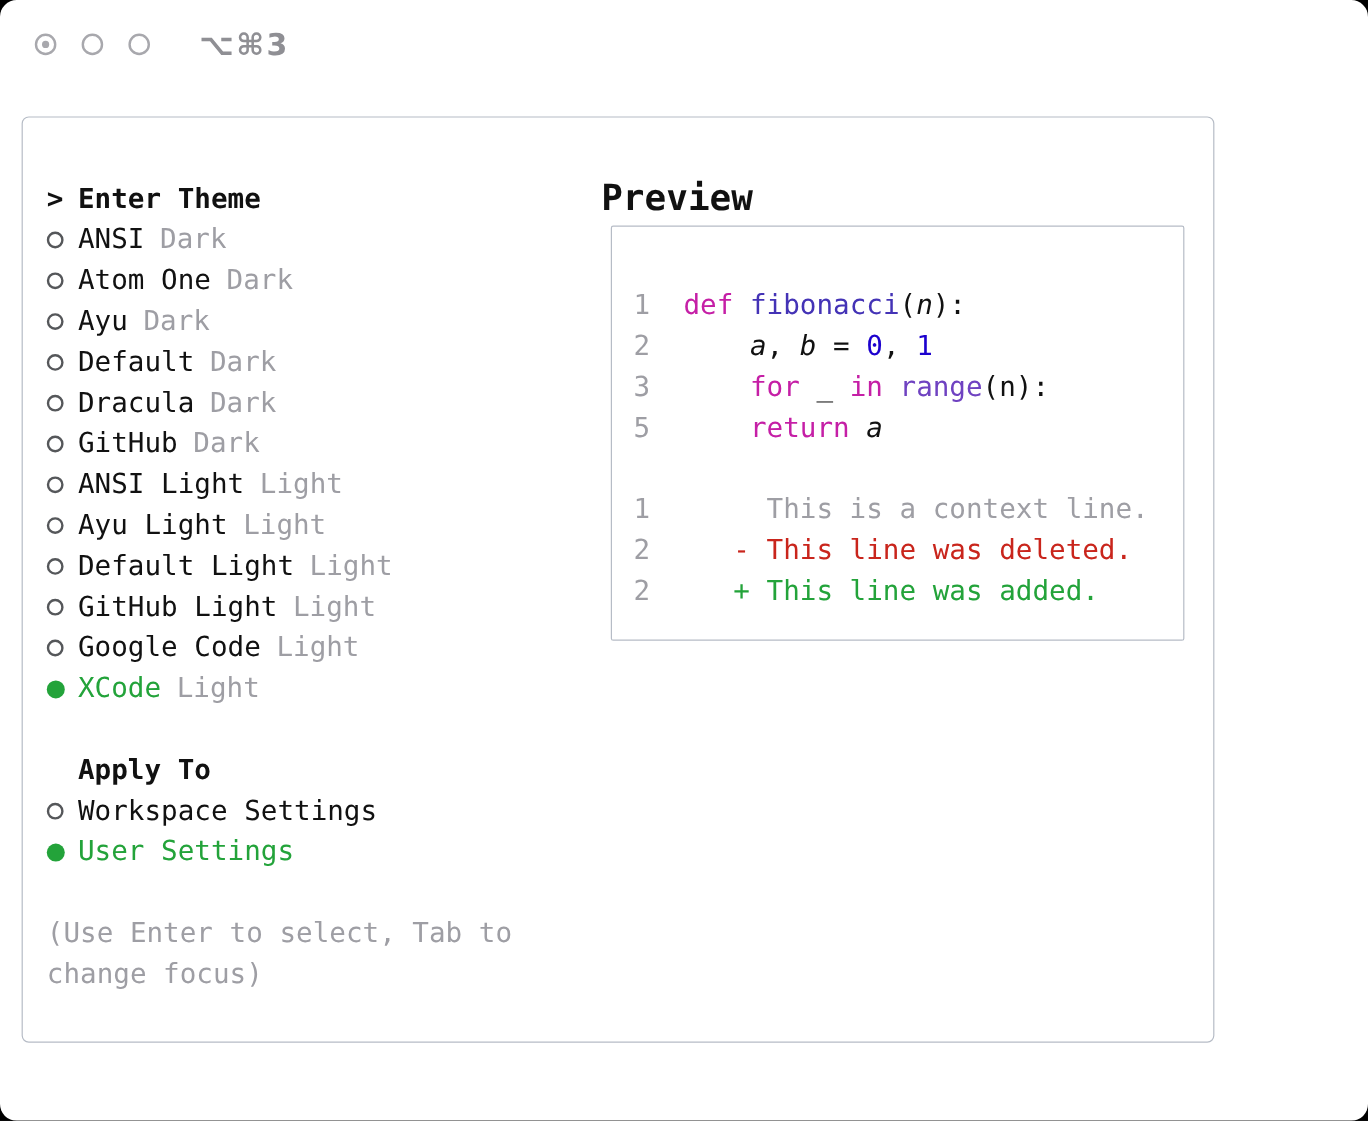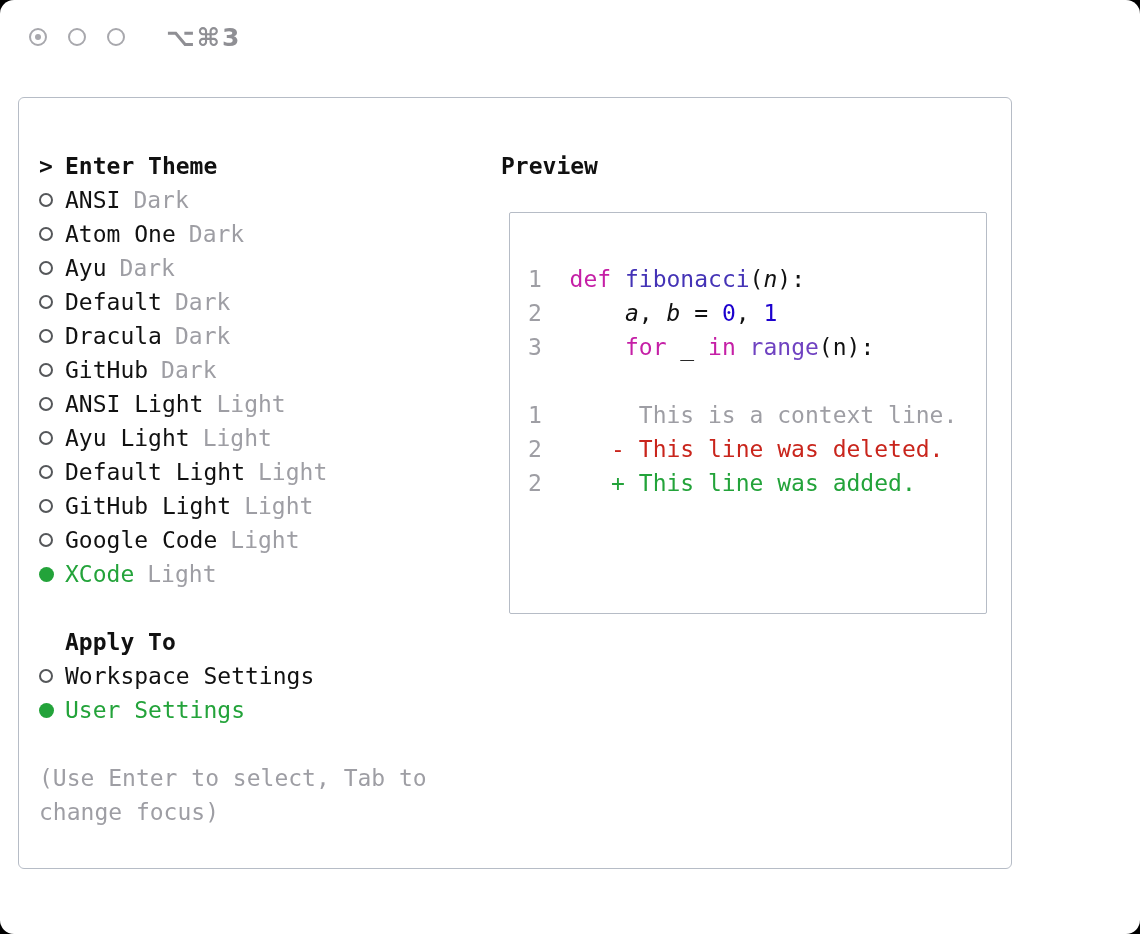--- a/index.html
+++ b/index.html
@@ -46,24 +46,24 @@
   .variant{color:var(--muted); margin-left:13px;text-align:center;}
   .radio{
     width:14px; height:14px; border-radius:50%; box-sizing:border-box;
     border:2px solid #55575a; background:transparent;
   }
   .radio.on{border:none; background:var(--green); width:15px; height:15px;}
   .hint .row{color:var(--muted);}
   
   .preview-title{
     position:absolute; left:482px; top:51px; height:34px; line-height:34px;
-    font-size:23px; font-weight:700; color:var(--text);
+    font-size:30px; font-weight:700; color:var(--text);
   }
   .preview-box{
-    position:absolute; left:490px; top:114px; width:478px; height:402px;
+    position:absolute; left:490px; top:90px; width:478px; height:346px;
     box-sizing:border-box; border:1.5px solid var(--border); border-radius:2px;
     background:#fff; overflow:hidden;
   }
   .code{padding:49px 0 0 18px; font-size:23px;}
   .cl{white-space:pre; height:34px; line-height:34px;}
   .ln{color:var(--muted);}
   .tok-keyword{color:var(--keyword);}
   .tok-func{color:var(--func);}
   .tok-number{color:var(--number);}
   .tok-builtin{color:var(--builtin);}
@@ -126,20 +126,21 @@
       </div>
     </div>
 
     <div class="preview-title">Preview</div>
 
     <div class="preview-box">
       <div class="code">
           <div class="cl"><span class="ln">1  </span><span class="tok-keyword">def</span><span> </span><span class="tok-func">fibonacci</span><span>(</span><span class="tok-var">n</span><span>):</span></div>
           <div class="cl"><span class="ln">2  </span><span>    </span><span class="tok-var">a</span><span>, </span><span class="tok-var">b</span><span> = </span><span class="tok-number">0</span><span>, </span><span class="tok-number">1</span></div>
           <div class="cl"><span class="ln">3  </span><span>    </span><span class="tok-keyword">for</span><span> _ </span><span class="tok-keyword">in</span><span> </span><span class="tok-builtin">range</span><span>(n):</span></div>
+          <div class="cl"><span class="ln">5  </span><span>    </span><span class="tok-keyword">return</span><span> </span><span class="tok-var">a</span></div>
           <div class="cl"><span class="ln">   </span></div>
           <div class="cl"><span class="ln">1  </span><span class="tok-context">     This is a context line.</span></div>
           <div class="cl"><span class="ln">2  </span><span class="tok-deleted">   - This line was deleted.</span></div>
           <div class="cl"><span class="ln">2  </span><span class="tok-added">   + This line was added.</span></div>
         </div>
     </div>
 
   </div>
 </div>
 

